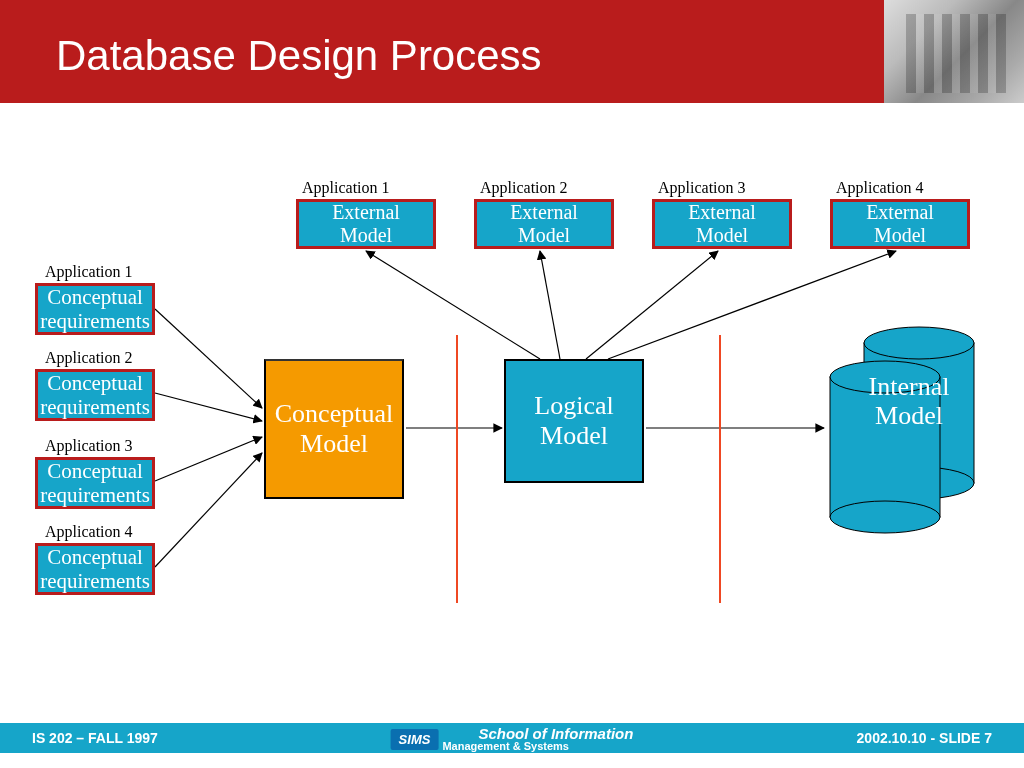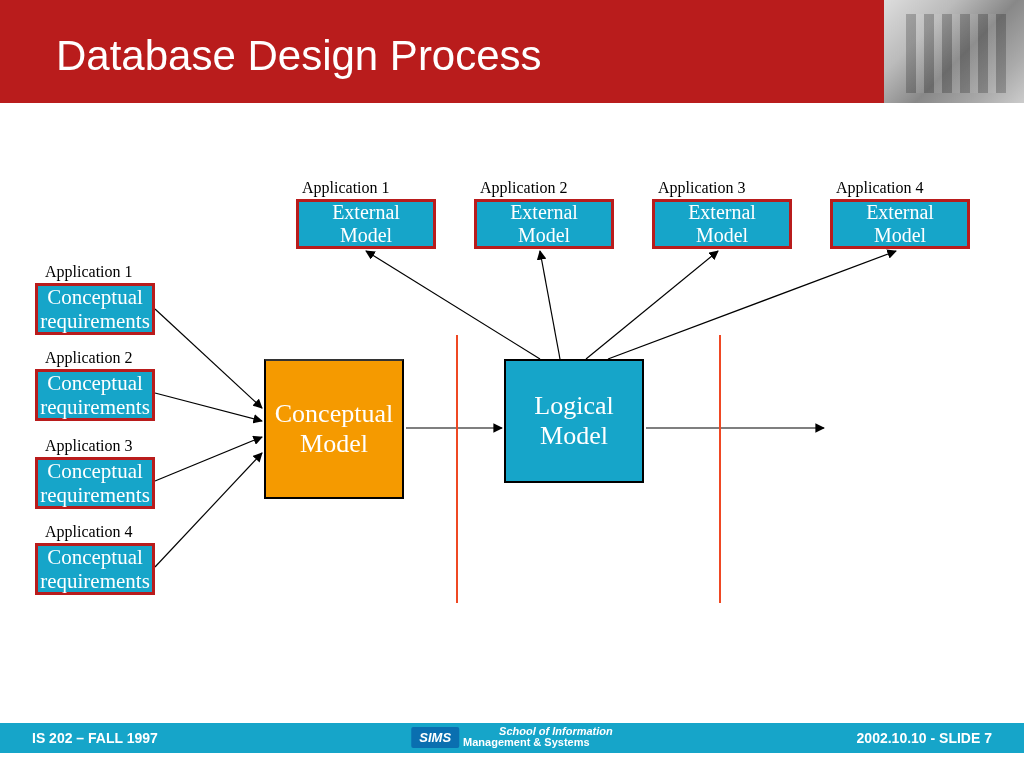--- a/index.html
+++ b/index.html
@@ -59,21 +59,21 @@
   .footer-center {
     position: absolute; left: 50%; top: 3px; transform: translateX(-50%);
     display: flex; align-items: center; gap: 4px;
     font-size: 11px;
   }
   .sims-badge {
     background:#0a6fb0; color:#fff; font-weight:800; font-style:italic;
     padding:3px 8px; border-radius:2px; font-size:13px;
   }
   .sims-text { line-height:1; }
-  .sims-text .top { font-style:italic; font-size:11px;margin-left:36px; }
+  .sims-text .top { font-style:italic; font-size:15px;margin-left:36px; }
   .sims-text .bot { font-weight:700; font-size:11px; }
 
   .stage {
     position: absolute;
     top: 103px;
     left: 0;
     width: 1024px;
     height: 620px;
   }
   .node {
@@ -193,20 +193,38 @@
 
   <div class="label" style="left:836px; top:76px; width:120px;">Application 4</div>
   <div class="node" style="left:830px; top:96px; width:140px; height:50px; font-size:20px;">External
 Model</div>
 
   <div class="node orange big" style="left:264px; top:256px; width:140px; height:140px;">Conceptual
 Model</div>
   <div class="node big" style="left:504px; top:256px; width:140px; height:124px;">Logical
 Model</div>
 
+  <div class="cyl" style="left:826px; top:222px; width:140px; height:190px;">
+    <svg width="160" height="210" viewBox="0 0 160 210">
+
+      <g>
+        <rect x="38" y="18" width="110" height="140" fill="#16a5c9" stroke="#000"></rect>
+        <ellipse cx="93" cy="158" rx="55" ry="16" fill="#16a5c9" stroke="#000"></ellipse>
+        <ellipse cx="93" cy="18" rx="55" ry="16" fill="#16a5c9" stroke="#000"></ellipse>
+      </g>
+
+      <g>
+        <rect x="4" y="52" width="110" height="140" fill="#16a5c9" stroke="#000"></rect>
+        <ellipse cx="59" cy="192" rx="55" ry="16" fill="#16a5c9" stroke="#000"></ellipse>
+        <ellipse cx="59" cy="52" rx="55" ry="16" fill="#16a5c9" stroke="#000"></ellipse>
+      </g>
+    </svg>
+    <div class="cyl-label" style="left:18px; top:48px; width:130px;">Internal
+Model</div>
+  </div>
 
 </div>
 
 <div class="footer">
   <div class="footer-left">IS 202 – FALL 1997</div>
   <div class="footer-center">
     <span class="sims-badge">SIMS</span>
     <span class="sims-text">
       <div class="top">School of Information</div>
       <div class="bot">Management &amp; Systems</div>

